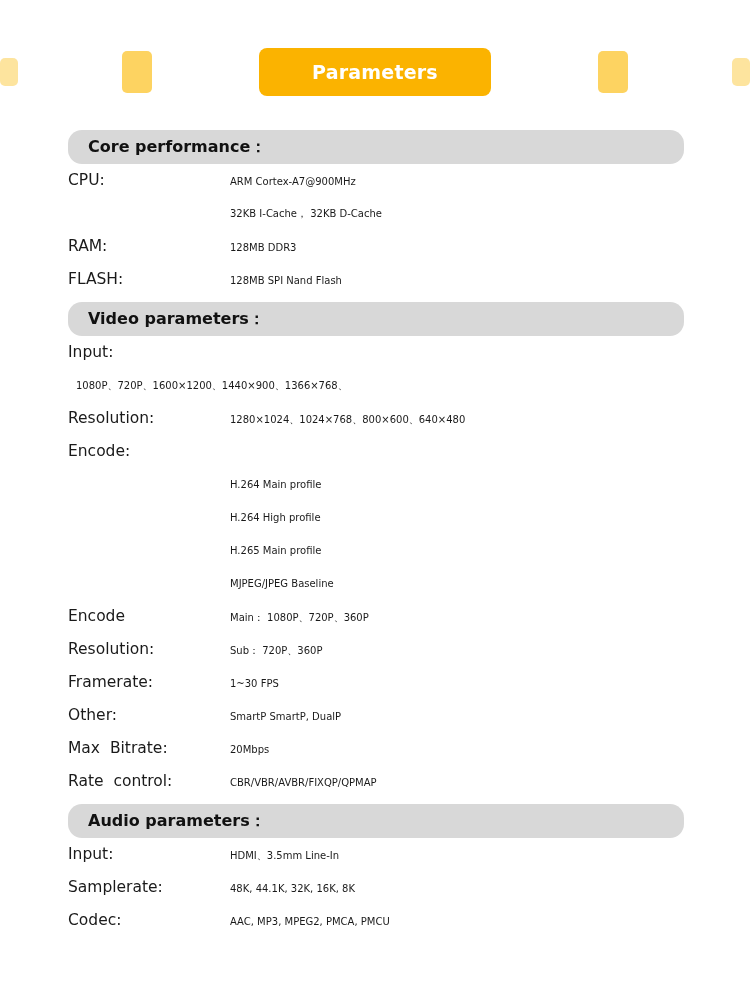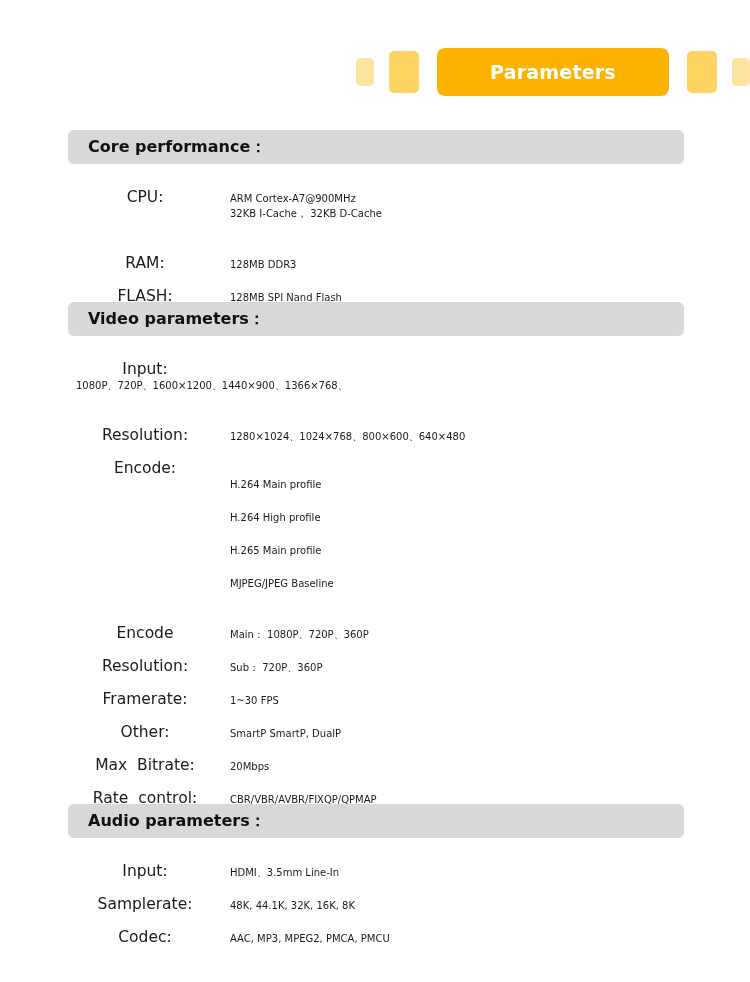--- a/index.html
+++ b/index.html
@@ -23,21 +23,21 @@
 
   
   .banner {
     position: absolute;
     left: 0;
     top: 48px;
     width: 750px;
     height: 48px;
     display: flex;
     align-items: center;
-    justify-content: flex-end;
+    justify-content: space-between;
     gap: 0;
   }
   .deco {
     border-radius: 5px;
     background: #FBB800;
     flex: 0 0 auto;
   }
   .deco-xs {
     width: 18px;
     height: 28px;
@@ -73,21 +73,21 @@
   .spec {
     position: absolute;
     left: 68px;
     top: 130px;
     width: 616px;
   }
 
   .section-bar {
     height: 34px;
     background: #D8D8D8;
-    border-radius: 6px;
+    border-radius: 14px;
     display: flex;
     align-items: center;
     padding: 0 0 0 20px;
     box-sizing: border-box;
     margin: 0;
   }
   .section-bar .section-label {
     font-size: 16px;
     font-weight: 700;
     color: #111111;
@@ -101,26 +101,25 @@
   }
 
   .row {
     display: flex;
     align-items: baseline;
     height: 33px;
   }
   .row-key {
     width: 154px;          
     flex: 0 0 154px;
-    text-align: center;
+    text-align: left;
     font-size: 15.5px;
     color: #1a1a1a;
     white-space: pre;
     line-height: 33px;
-    margin-top: 17px;
   }
   .row-val {
     flex: 1 1 auto;
     padding-left: 8px;     
     font-size: 10px;
     color: #1a1a1a;
     white-space: pre;
     line-height: 33px;
   }
 

